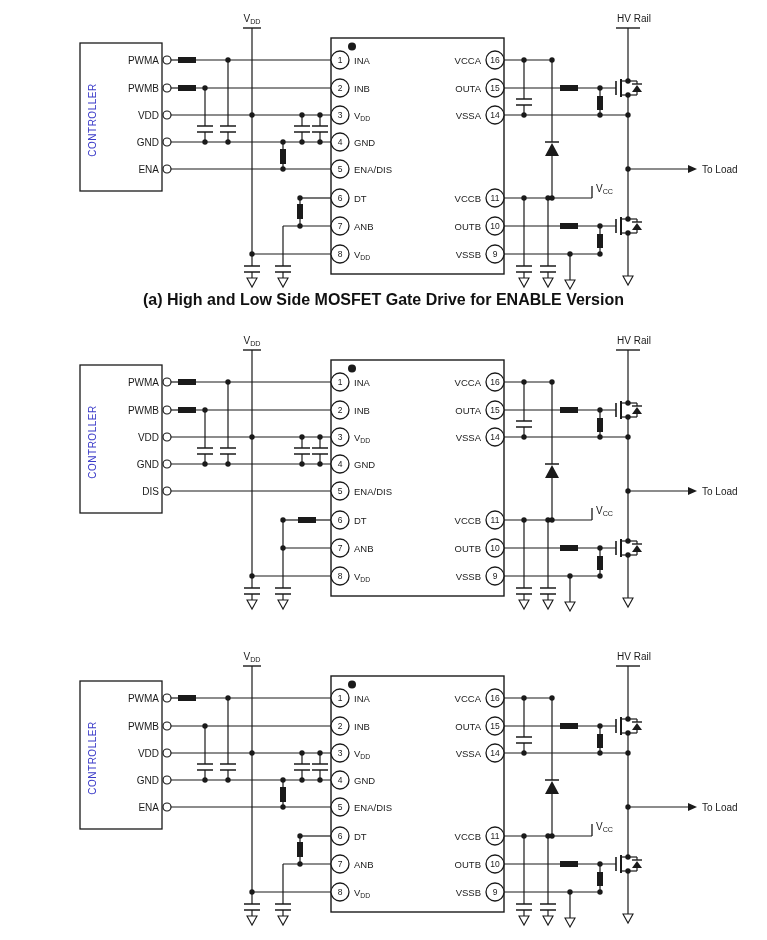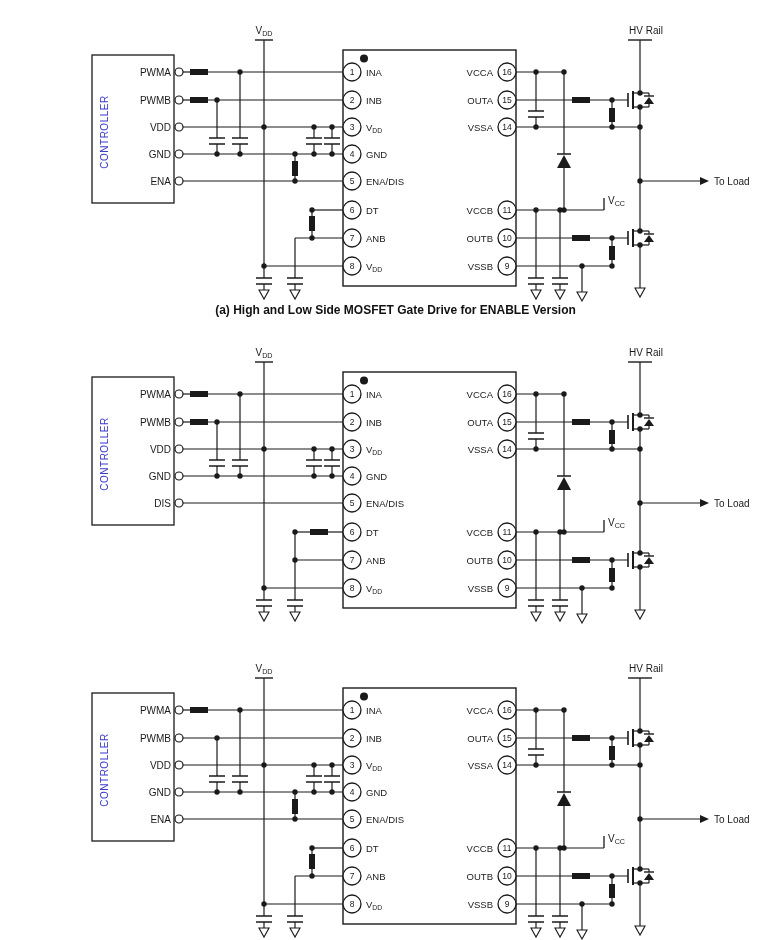--- a/index.html
+++ b/index.html
@@ -1,21 +1,21 @@
 <!DOCTYPE html>
 <html><head>
 <meta charset="utf-8">
 <style>
   html,body{margin:0;padding:0;background:#fff;}
   body{width:767px;height:940px;font-family:"Liberation Sans","DejaVu Sans",sans-serif;}
   .page{position:relative;width:767px;height:940px;background:#fff;overflow:hidden;}
-  .fig{position:absolute;left:0;margin:12px;width:637px;height:300px;}
+  .fig{position:absolute;left:0;margin:0;width:637px;height:300px;}
   .fig svg{display:block;}
   figcaption{position:absolute;top:283px;left:0;width:767px;text-align:center;
-             font-size:12px;font-weight:700;color:#111;}
+             font-size:16px;font-weight:700;color:#111;}
   svg text{font-family:"Liberation Sans","DejaVu Sans",sans-serif;}
 </style>
 </head>
 <body>
 
 <div class="page">
   <figure class="fig" style="top:8px">
     <svg id="svg-0" width="767" height="282">
         <g>
           <line x1="171" y1="52" x2="178" y2="52" stroke="#1a1a1a" stroke-width="1.2"></line>

